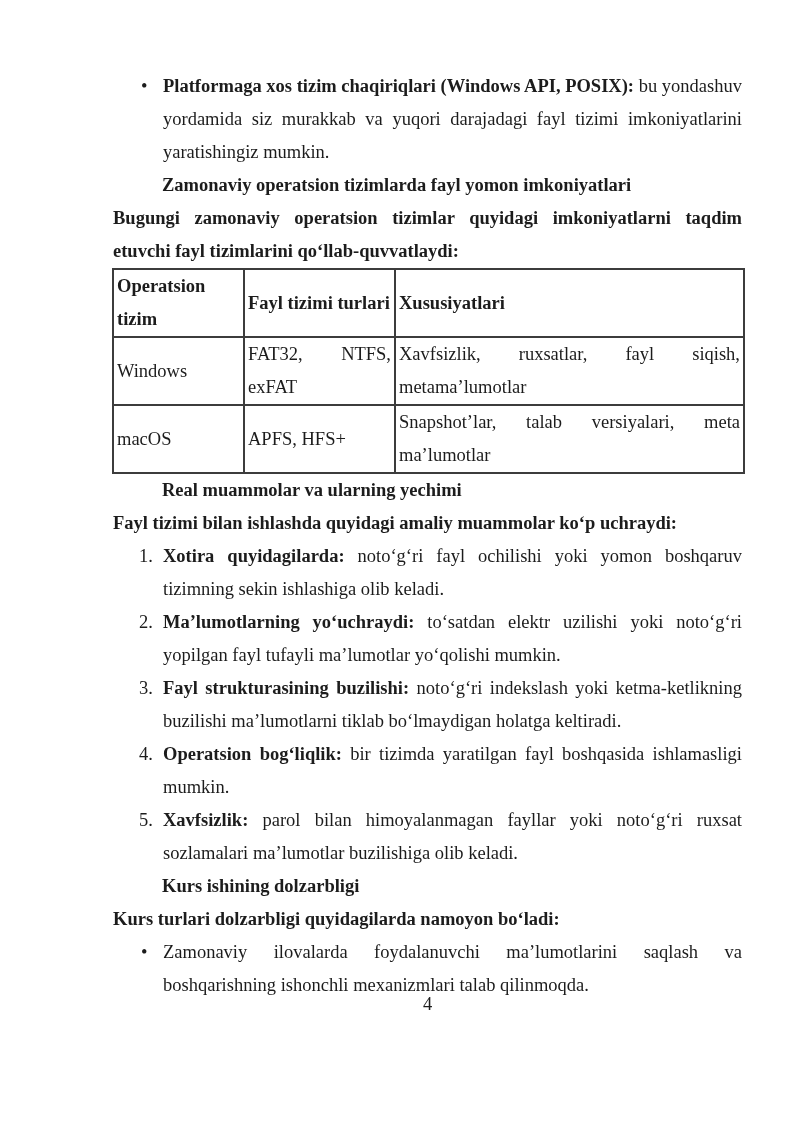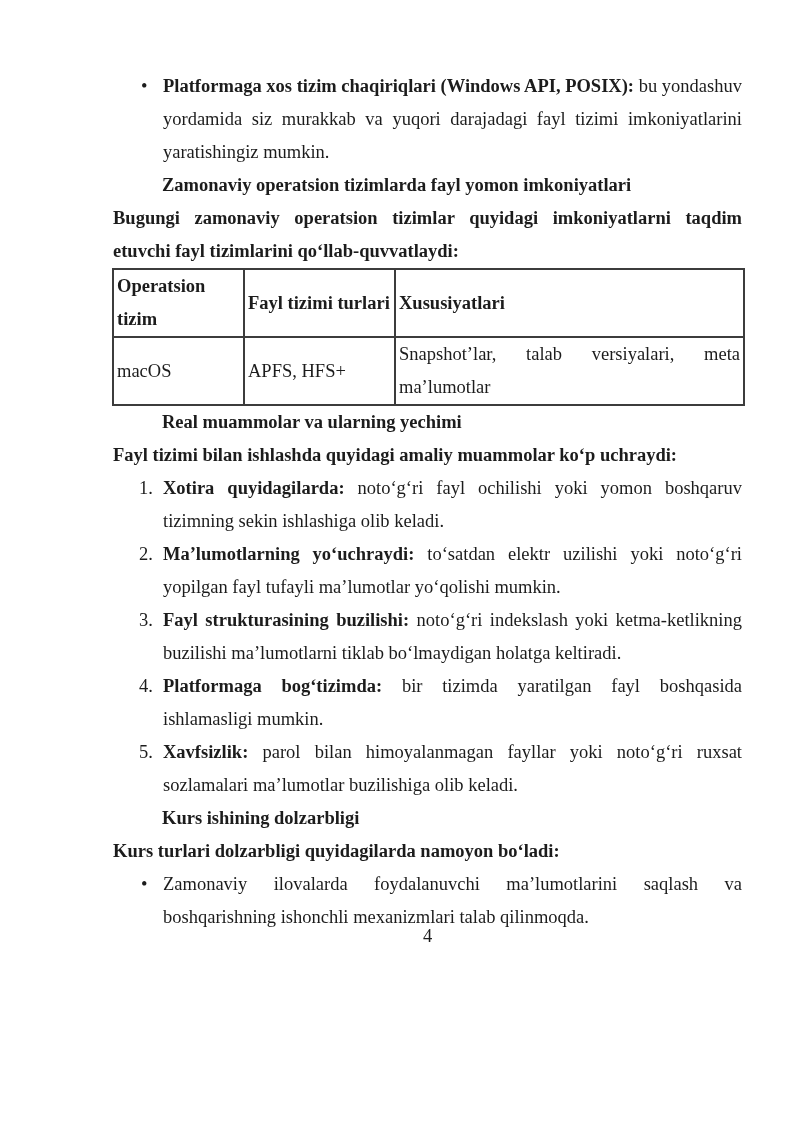--- a/index.html
+++ b/index.html
@@ -83,20 +83,25 @@
         <col class="col-types">
         <col class="col-features">
     </colgroup>
     <tbody>
         <tr>
       <th>Operatsion tizim</th>
       <th class="nowrap">Fayl tizimi turlari</th>
       <th>Xususiyatlari</th>
     </tr>
     <tr>
+      <td>Windows</td>
+      <td class="jc">FAT32, NTFS, exFAT</td>
+      <td class="jc">Xavfsizlik, ruxsatlar, fayl siqish, metama’lumotlar</td>
+    </tr>
+    <tr>
       <td>macOS</td>
       <td class="jc">APFS, HFS+</td>
       <td class="jc">Snapshot’lar, talab versiyalari, meta ma’lumotlar</td>
     </tr>
   </tbody>
     </table>
 
   <div class="heading">Real muammolar va ularning yechimi</div>
   <div class="j">Fayl tizimi bilan ishlashda quyidagi amaliy muammolar ko‘p uchraydi:</div>
 
@@ -111,21 +116,21 @@
       <b>Ma’lumotlarning yo‘uchraydi:</b>
       <span>to‘satdan elektr uzilishi yoki noto‘g‘ri yopilgan fayl tufayli ma’lumotlar yo‘qolishi mumkin.</span>
     </div>
     <div class="li">
       <span class="marker num">3.</span>
       <b>Fayl strukturasining buzilishi:</b>
       <span>noto‘g‘ri indekslash yoki ketma-ketlikning buzilishi ma’lumotlarni tiklab bo‘lmaydigan holatga keltiradi.</span>
     </div>
     <div class="li">
       <span class="marker num">4.</span>
-      <b>Platformaga bog‘tizimda:</b>
+      <b>Operatsion bog‘liqlik:</b>
       <span>bir tizimda yaratilgan fayl boshqasida ishlamasligi mumkin.</span>
     </div>
     <div class="li">
       <span class="marker num">5.</span>
       <b>Xavfsizlik:</b>
       <span>parol bilan himoyalanmagan fayllar yoki noto‘g‘ri ruxsat sozlamalari ma’lumotlar buzilishiga olib keladi.</span>
     </div>
   </div>
 
   <div class="heading">Kurs ishining dolzarbligi</div>

